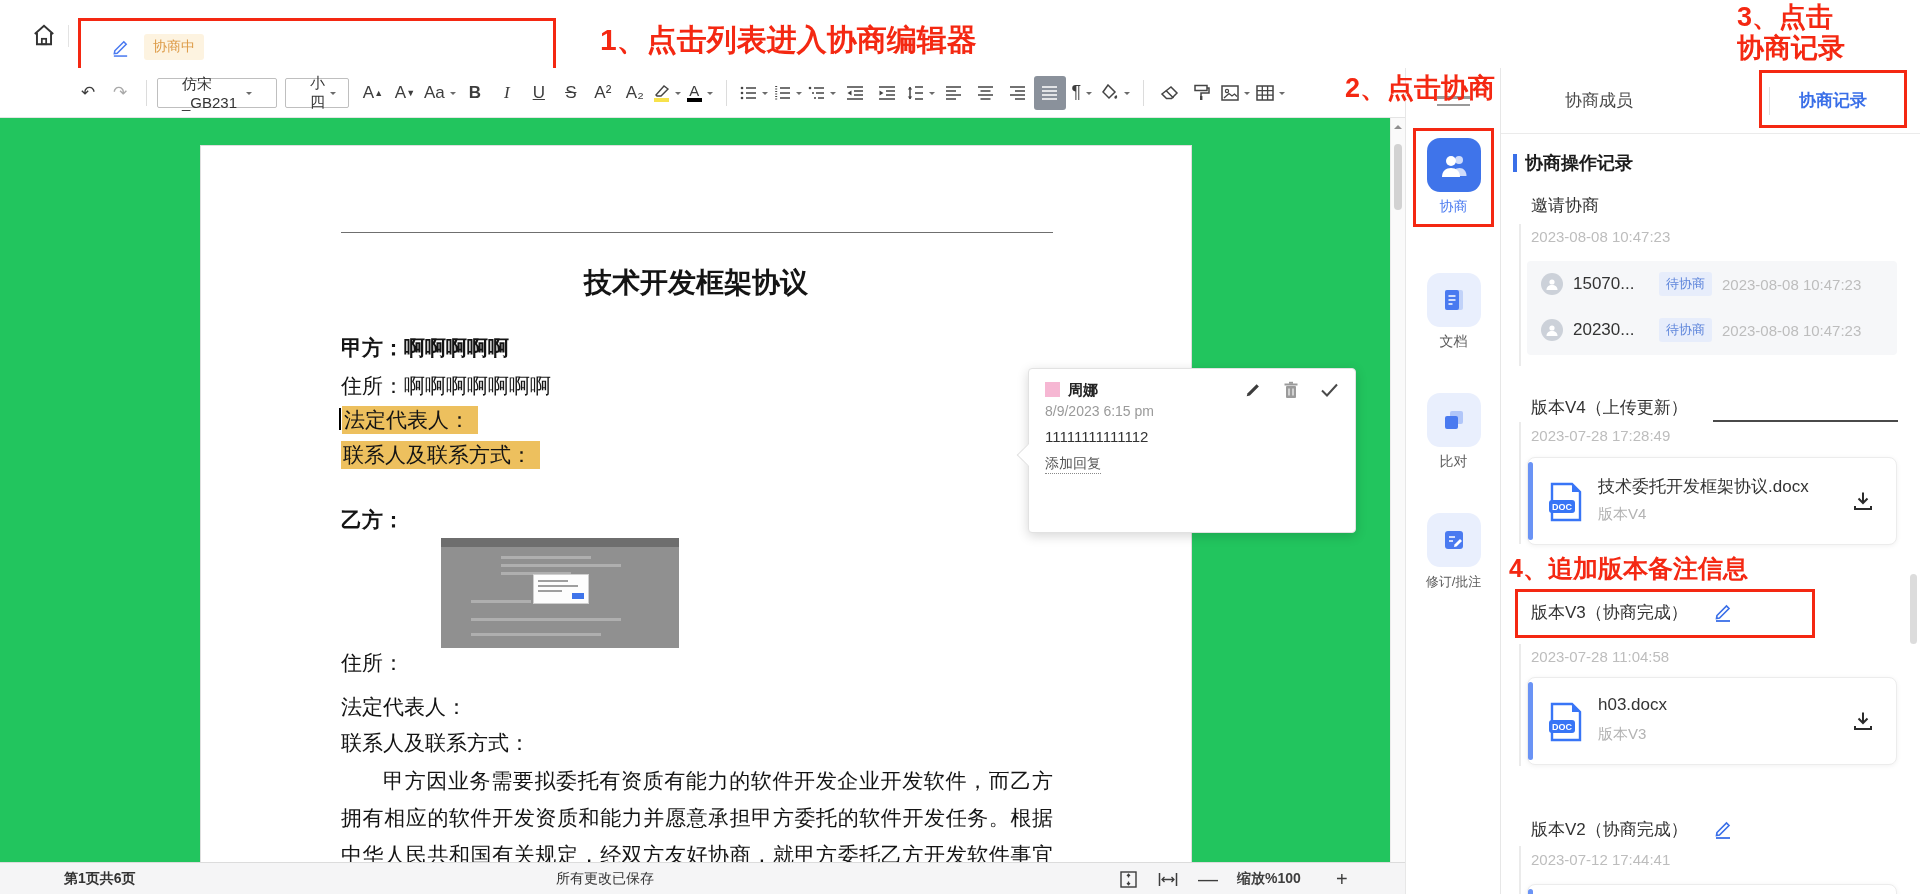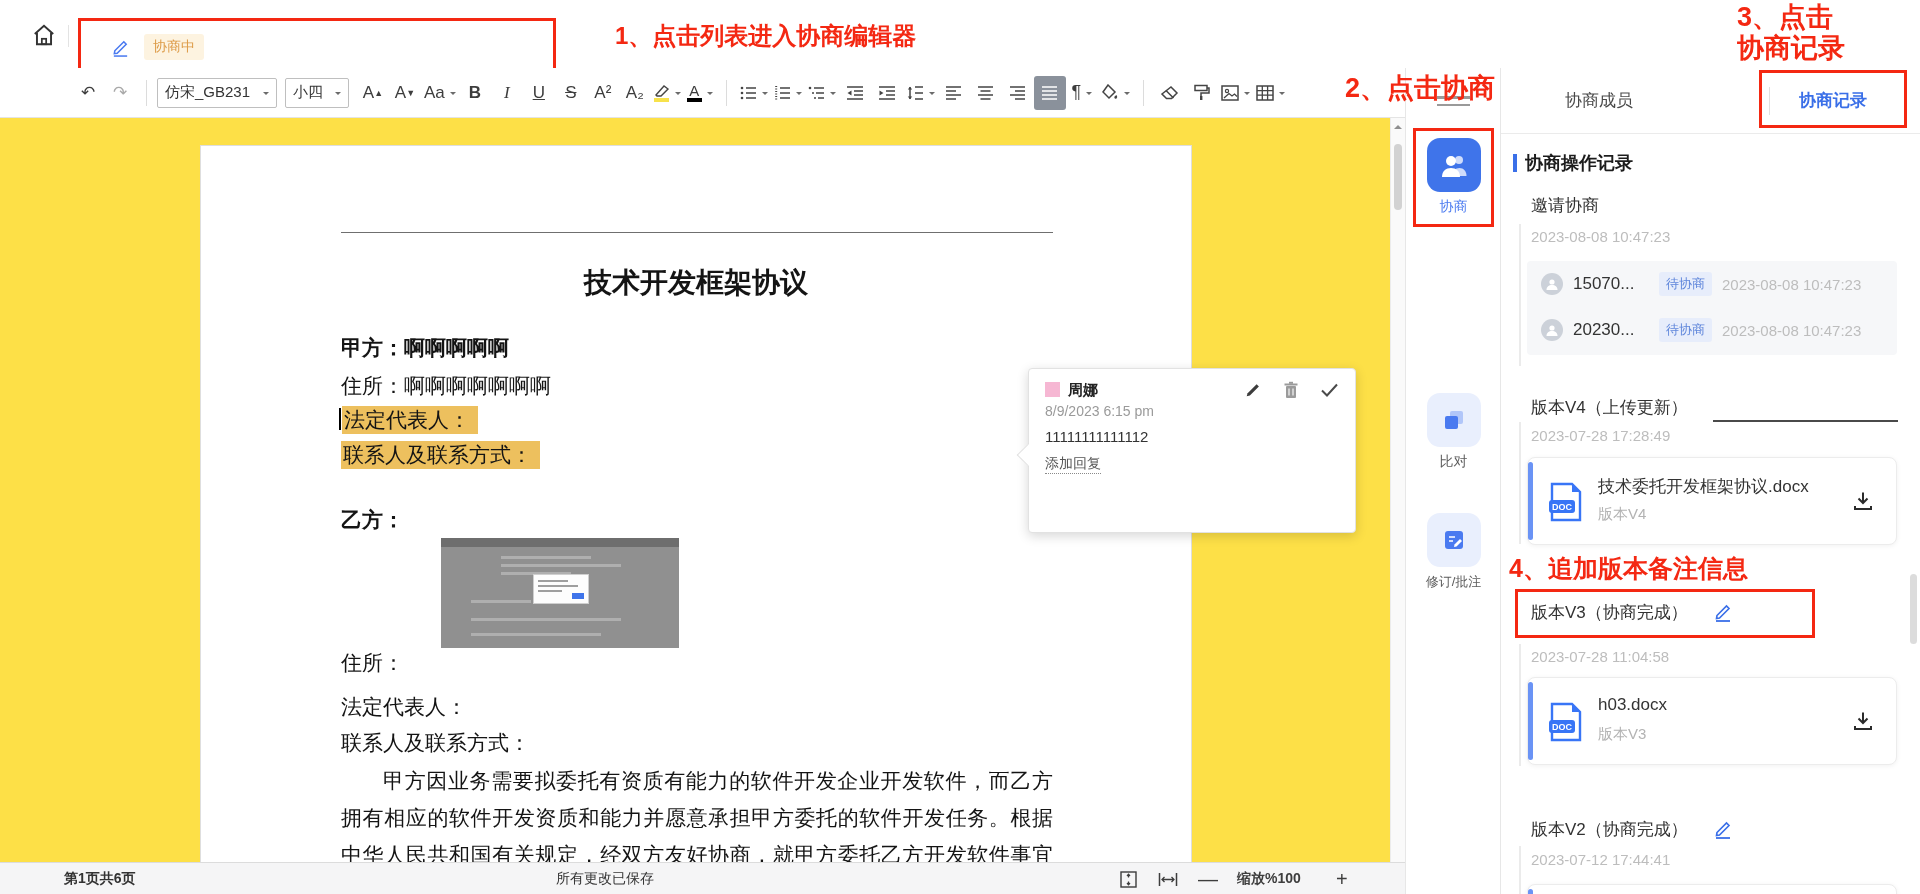--- a/index.html
+++ b/index.html
@@ -8,44 +8,44 @@
 
   
   #topbar { position:absolute; left:0; top:0; width:1920px; height:68px; background:#fff; }
   #home-btn { position:absolute; left:28px; top:19px; width:32px; height:32px; display:flex; align-items:center; justify-content:center; cursor:pointer; }
   #topbar .vsep { position:absolute; left:68px; top:25px; width:1px; height:22px; background:#e3e3e3; }
   #title-box { position:absolute; left:78px; top:18px; width:478px; height:58px; border:3px solid #f42812; display:flex; align-items:center; padding-left:20px; }
   #doc-title { font-size:21px; color:#2b2b2b; }
   #title-edit { margin-left:10px; display:flex; align-items:center; }
   #doc-badge { margin-left:14px; background:#fdf3e0; color:#dd9b47; font-size:14px; padding:4px 9px; border-radius:3px; }
   .ann { color:#f42812; font-weight:bold; font-family:"Liberation Sans", sans-serif; }
-  #ann1 { position:absolute; left:600px; top:20px; font-size:24px;margin-left:15px; }
+  #ann1 { position:absolute; left:600px; top:20px; font-size:30px; }
   #ann3 { position:absolute; left:1737px; top:2px; font-size:27px; line-height:31px; width:175px; }
 
   
   #toolbar { position:absolute; left:0; top:68px; width:1405px; height:50px; background:#fff; border-bottom:1px solid #e4e4e4; display:flex; align-items:center; padding-left:72px; }
   .tbtn { height:34px; min-width:32px; padding:0 3px; display:flex; align-items:center; justify-content:center; font-size:17px; color:#3d3d3d; border-radius:3px; cursor:pointer; position:relative; }
   .tbtn svg { display:block; }
   .tb-sep { width:1px; height:26px; background:#dcdcdc; margin:0 10px; }
   .chev { width:0; height:0; border:3.5px solid transparent; border-top-color:#6b6b6b; margin-left:5px; margin-top:4px; }
-  .selbox { height:30px; border:1px solid #bfbfbf; border-radius:2px; display:flex; align-items:center; padding:0 7px; font-size:15px; color:#333; cursor:pointer; background:#fff; }
+  .selbox { height:30px; border:1px solid #bfbfbf; border-radius:2px; display:flex; align-items:center; padding:0 24px; font-size:15px; color:#333; cursor:pointer; background:#fff; }
   #font-select { width:120px; justify-content:space-between; margin-right:8px; }
   #size-select { width:64px; justify-content:space-between; margin-right:8px; }
   .glyph-b { font-weight:bold; }
   .glyph-i { font-style:italic; font-family:"Liberation Serif", serif; }
   .glyph-u { text-decoration:underline; }
   .glyph-s { text-decoration:line-through; }
   .underbar { position:relative; display:flex; flex-direction:column; align-items:center; }
   .underbar .bar { width:15px; height:4px; margin-top:1px; }
   .tbtn.active { background:#8a919b; color:#fff; }
   #ann2 { position:absolute; left:1345px; top:70px; font-size:27px; z-index:30; }
   .gray { color:#a9a9a9; }
 
   
-  #doc-area { position:absolute; left:0; top:118px; width:1405px; height:744px; background:#fde047; overflow:hidden; }
+  #doc-area { position:absolute; left:0; top:118px; width:1405px; height:744px; background:#22c55e; overflow:hidden; }
   #page { position:absolute; left:200px; top:27px; width:992px; height:980px; background:#fff; border:1px solid #dedede; }
   .docserif { font-family:"Liberation Serif", serif; color:#141414; }
   #page .hline { position:absolute; left:140px; top:86px; width:712px; height:1px; background:#6f6f6f; }
   #doc-heading { position:absolute; left:0; top:118px; width:100%; text-align:center; font-size:28px; font-weight:bold; }
   .docline { position:absolute; left:140px; font-size:21px; white-space:nowrap; }
   .hl { background:#edc05e; padding:2px 8px 2px 2px; }
   .cursorbar { display:inline-block; width:2px; height:22px; background:#000; vertical-align:-3px; margin-right:1px; }
   #embedded-img { position:absolute; left:240px; top:392px; width:238px; height:110px; background:#909090; cursor:pointer; }
   #embedded-img .titlestrip { position:absolute; left:0; top:0; width:100%; height:9px; background:#6e6e6e; }
   #embedded-img .fline { position:absolute; height:3px; background:#b9b9b9; opacity:.75; }
@@ -415,20 +415,30 @@
         <circle cx="20" cy="8" r="4" fill="#cfdcfb"></circle>
           <path d="M13 24 c0-5 3.5-8 7.5-8 s7 3 7 8 Z" fill="#cfdcfb"></path>
         <circle cx="12" cy="9" r="5" fill="#fff"></circle>
           <path d="M3 25 c0-6 4-9 9-9 s9 3 9 9 Z" fill="#fff"></path>
       </svg>
     </div>
     <div class="rail-label active">协商</div>
   </div>
   <div id="rail-redbox"></div>
 
+  <div class="rail-item" style="top:205px;">
+    <div class="rail-ic">
+      <svg width="26" height="26" viewBox="0 0 26 26">
+          <rect x="4" y="3" width="18" height="20" rx="2" fill="#4a7af0" opacity=".25"></rect>
+          <rect x="4" y="3" width="14" height="20" rx="2" fill="#4a7af0"></rect>
+          <path d="M7.5 9h7M7.5 13h7M7.5 17h4" stroke="#fff" stroke-width="1.6"></path>
+        </svg>
+    </div>
+    <div class="rail-label">文档</div>
+  </div>
 
   <div class="rail-item" style="top:325px;">
     <div class="rail-ic">
       <svg width="26" height="26" viewBox="0 0 26 26">
           <rect x="9" y="4" width="13" height="13" rx="2" fill="#4a7af0" opacity=".35"></rect>
           <rect x="4" y="9" width="13" height="13" rx="2" fill="#4a7af0"></rect>
         </svg>
     </div>
     <div class="rail-label">比对</div>
   </div>

